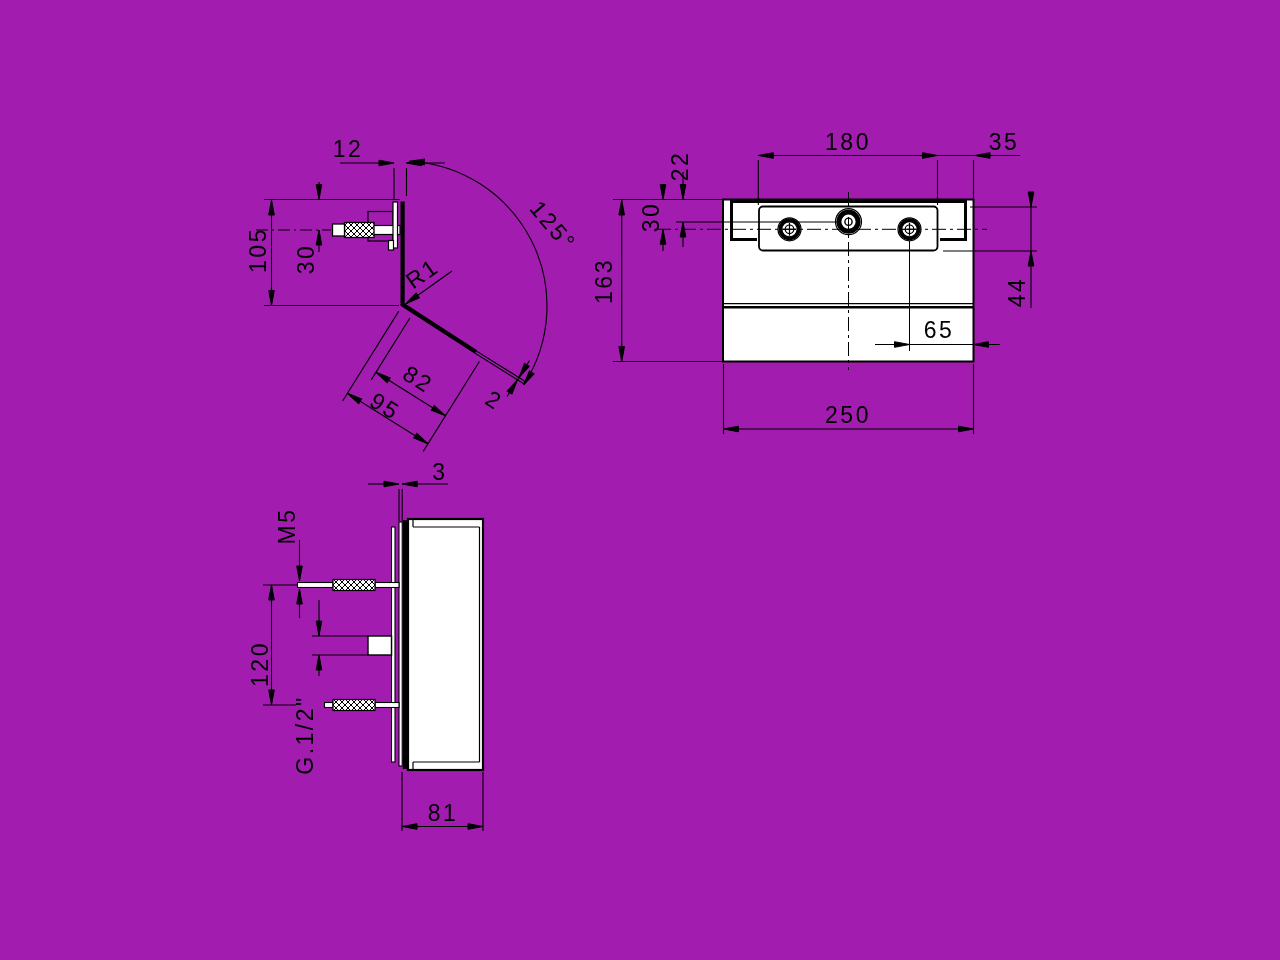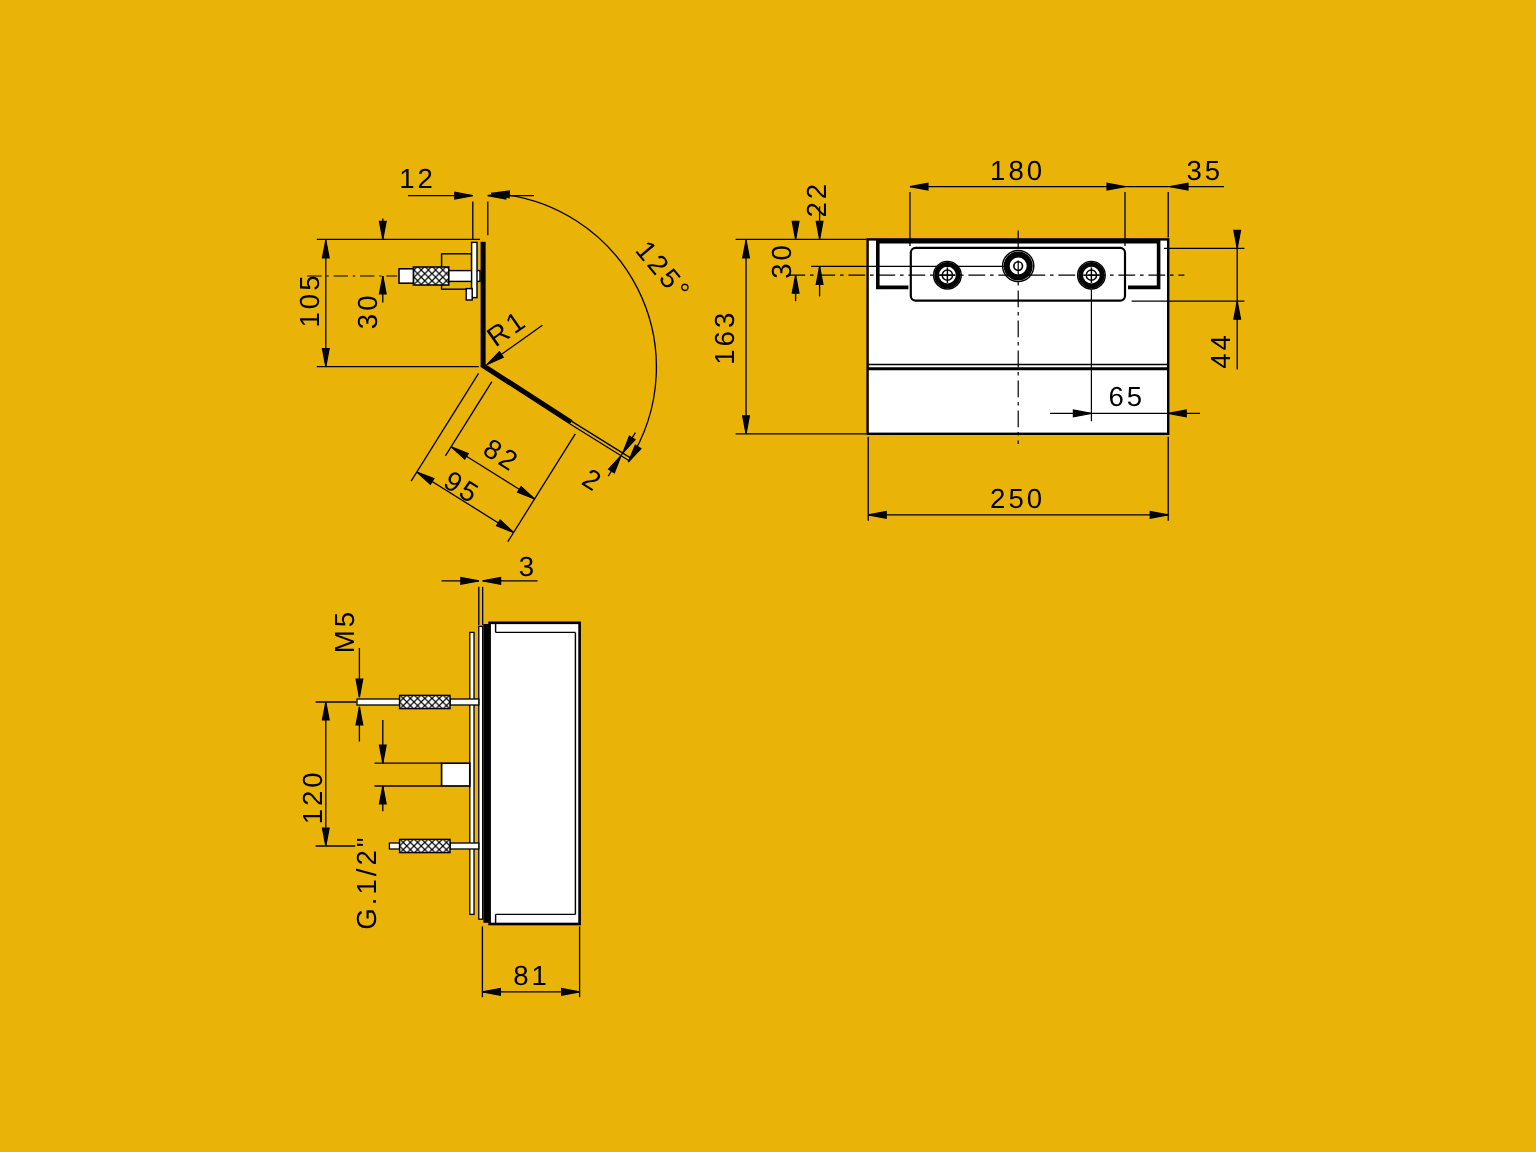--- a/index.html
+++ b/index.html
@@ -1,16 +1,16 @@
 <!DOCTYPE html>
 <html><head>
 <meta charset="utf-8">
 <style>
   html,body{margin:0;padding:0;background:#ffffff;}
-  .stage{width:1280px;height:960px;background:#eab308;position:relative;overflow:hidden;}
+  .stage{width:1280px;height:960px;background:#a21caf;position:relative;overflow:hidden;}
   svg{display:block;}
   text{
     font-family:"Liberation Sans","DejaVu Sans",sans-serif;
     font-size:23px;
     letter-spacing:2.5px;
     fill:#000;
   }
 </style>
 </head>
 <body>

